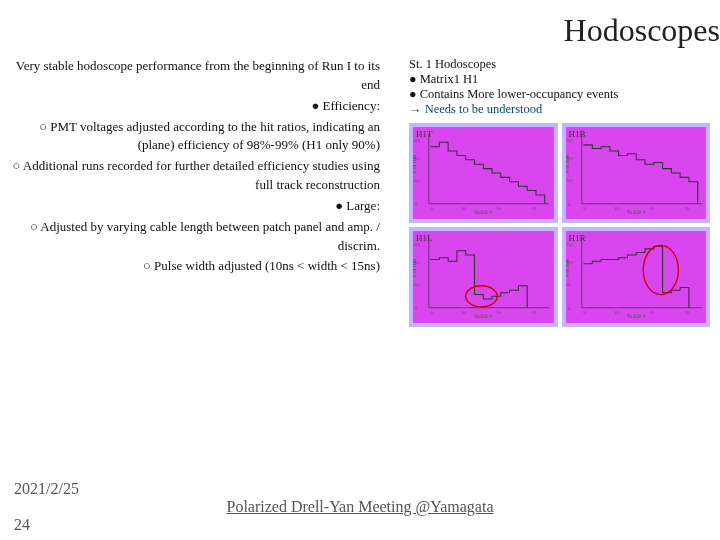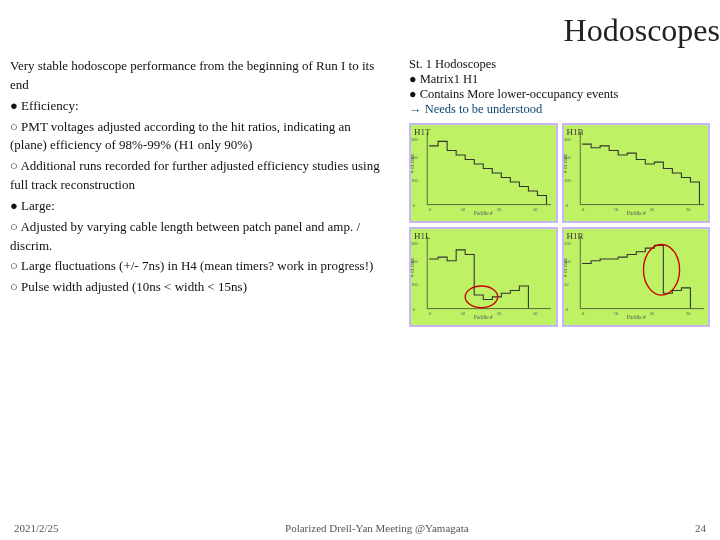--- a/index.html
+++ b/index.html
@@ -51,22 +51,22 @@
     }
     .arrow { font-style: normal; }
     .charts-grid {
       display: grid;
       grid-template-columns: 1fr 1fr;
       grid-template-rows: 1fr 1fr;
       gap: 4px;
       flex: 1;
     }
     .chart-box {
-      border: 2px solid #c4b5fd;
-      background: #bef264;
+      border: 4px solid #c4b5fd;
+      background: #d946ef;
       position: relative;
       overflow: hidden;
       min-height: 100px;
     }
     .chart-label {
       font-size: 9px;
       color: #333;
       position: absolute;
       top: 2px;
       left: 3px;
@@ -74,48 +74,49 @@
     .chart-svg {
       width: 100%;
       height: 100%;
     }
     .footer {
       position: absolute;
       bottom: 6px;
       left: 0;
       right: 0;
       display: flex;
-      flex-direction: row;
+      flex-direction: column;
       justify-content: space-between;
       padding: 0 14px;
-      font-size: 11px;
+      font-size: 16px;
       color: #555;
     }
     .footer-center {
-      text-align: left;
+      text-align: center;
+      text-decoration: underline;
     }
     .left-column p {
       margin-bottom: 2px;
+      text-align: right;
     }
   </style>
 </head>
 <body>
 
 <h1 id="page-title">Hodoscopes</h1>
 
 <div class="main-content">
 
   <div class="left-column">
     <p>Very stable hodoscope performance from the beginning of Run I to its end</p>
     <p><span class="bullet-bold">● Efficiency:</span></p>
     <p>○ PMT voltages adjusted according to the hit ratios, indicating an (plane) efficiency of 98%-99% (H1 only 90%)</p>
-    <p>○ Additional runs recorded for further adjusted efficiency studies using full track reconstruction</p>
+    <p>○ Additional runs recorded for further detailed efficiency studies using full track reconstruction</p>
     <p><span class="bullet-bold">● Large:</span></p>
     <p>○ Adjusted by varying cable length between patch panel and amp. / discrim.</p>
-    <p>○ Large fluctuations (+/- 7ns) in H4 (mean timers? work in progress!)</p>
     <p>○ Pulse width adjusted (10ns &lt; width &lt; 15ns)</p>
   </div>
 
   <div class="right-column">
     <div class="right-top">
       <div>St. 1 Hodoscopes</div>
       <div>● Matrix1 H1</div>
       <div>● Contains More lower-occupancy events</div>
       <div class="needs-understood"><span class="arrow">→</span> Needs to be understood</div>
     </div>

